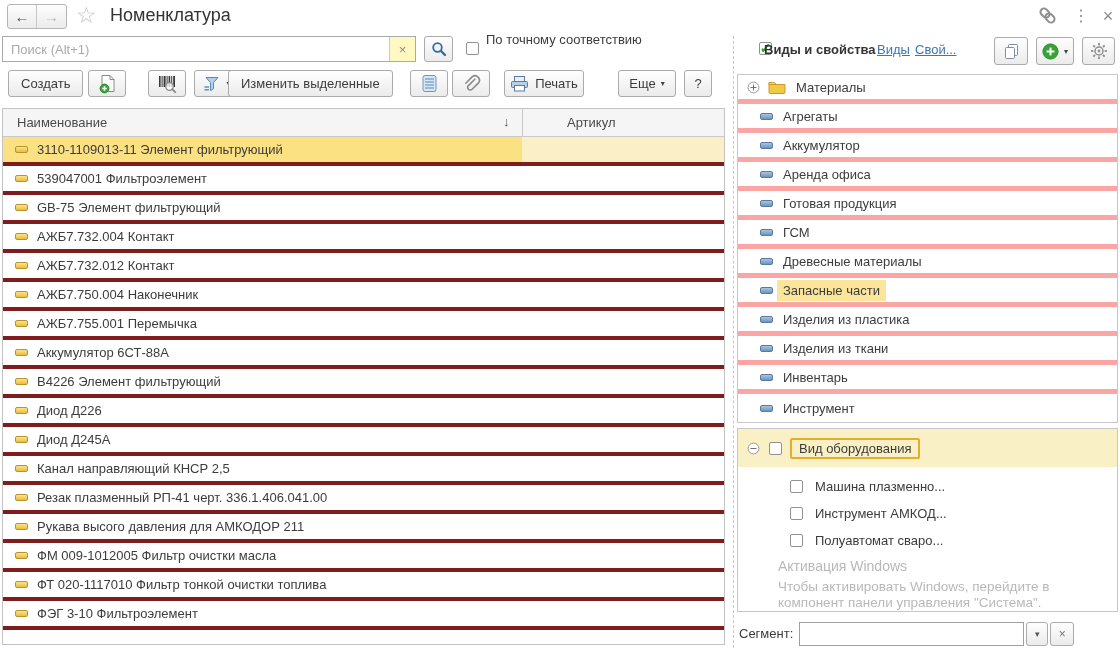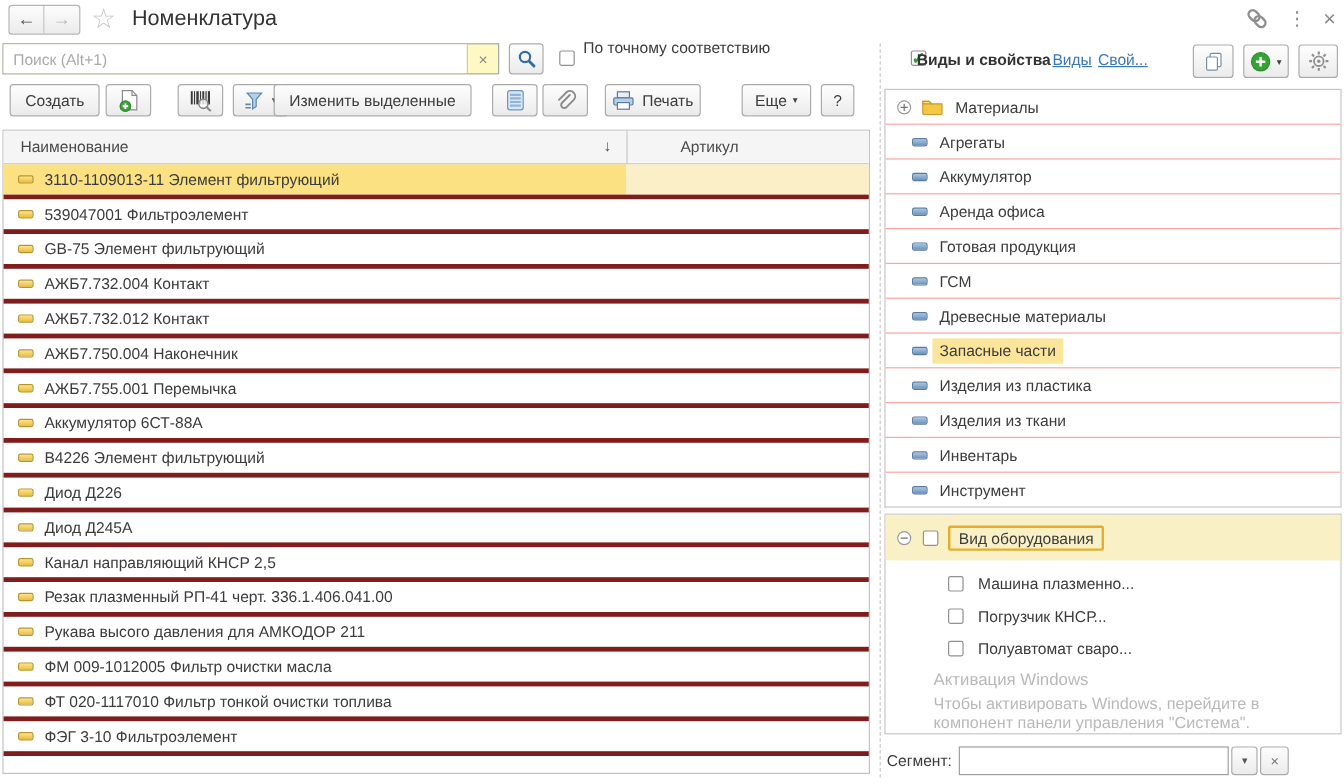--- a/index.html
+++ b/index.html
@@ -63,21 +63,21 @@
 
   
   .rp-chk { left:742px; top:42px; }
   .rp-title { left:764px; top:42px; font-weight:bold; color:#333; }
   .rp-link { top:42px; color:#3a77b5; text-decoration:underline; cursor:pointer; }
   .rp-btn { top:37px; height:28px; }
 
   
   .box { border:1px solid #c6c6c6; background:#fff; }
   .tree-box { left:737px; top:74px; width:381px; height:349px; }
-  .tnode { height:29px; display:flex; align-items:center; border-bottom:1px solid #fca5a5; cursor:pointer; }
+  .tnode { height:29px; display:flex; align-items:center; border-bottom:5px solid #fca5a5; cursor:pointer; }
   .tnode:last-child { border-bottom:none; }
   .expander { width:13px; height:13px; margin-left:9px; flex:0 0 auto; }
   .tree-ico-col { margin-left:8px; flex:0 0 auto; }
   .dash-blue { width:13px; height:7px; border:1px solid #5a7a9e; border-radius:2px; background:linear-gradient(#a7c6e2,#6d94bd); }
   .tnode .t-lbl { margin-left:10px; color:#3c3c3c; }
   .tnode.child { padding-left:22px; }
   .t-lbl.sel { background:#fbe59b; padding:3px 6px; margin-left:4px; }
 
   
   .eq-box { left:737px; top:428px; width:381px; height:184px; }
@@ -456,21 +456,21 @@
     </svg>
     <span class="chk"></span>
     <span class="eq-lbl">Вид оборудования</span>
   </div>
   <div class="eq-item">
     <span class="chk"></span>
     <span class="t-lbl">Машина плазменно...</span>
   </div>
   <div class="eq-item">
     <span class="chk"></span>
-    <span class="t-lbl">Погрузчик КНСР...</span>
+    <span class="t-lbl">Инструмент АМКОД...</span>
   </div>
   <div class="eq-item">
     <span class="chk"></span>
     <span class="t-lbl">Полуавтомат сваро...</span>
   </div>
 </div>
 
 
 <div class="abs wm">
   <div class="wm-l1">Активация Windows</div>

